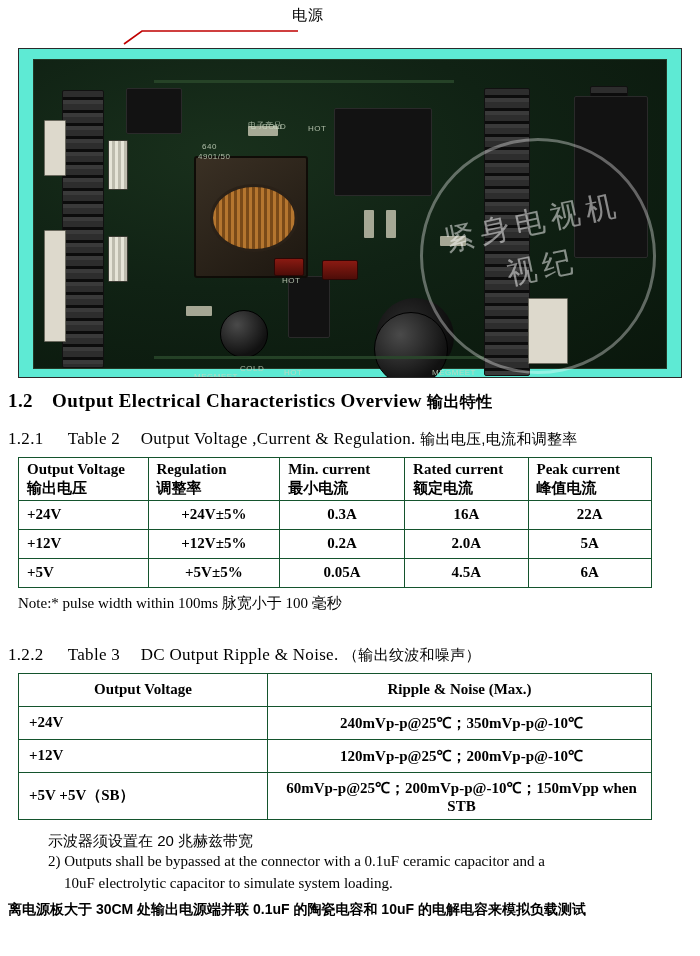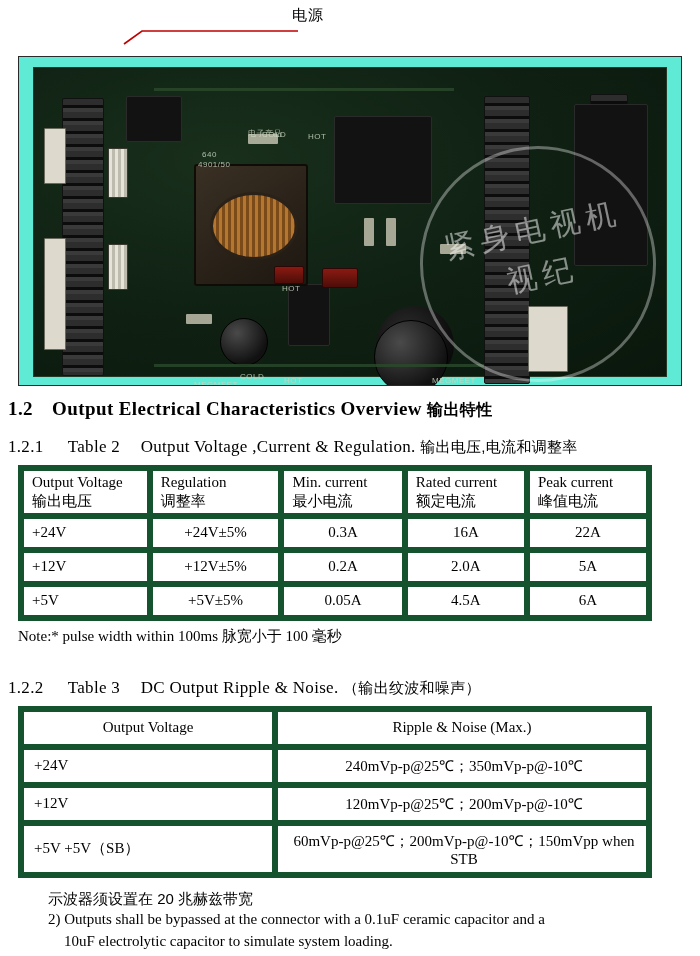--- a/index.html
+++ b/index.html
@@ -12,21 +12,21 @@
     height: 956px;
     font-family: "Liberation Serif", serif;
     color: #000;
     position: relative;
     overflow: hidden;
   }
 
   
   .callout-wrap {
     position: relative;
-    height: 56px;
+    height: 48px;
   }
   .callout-label {
     position: absolute;
     left: 292px;
     top: 6px;
     font-family: "Liberation Sans", sans-serif;
     font-size: 15px;
     letter-spacing: 1px;
   }
   .callout-line {
@@ -183,24 +183,24 @@
 
   
   table {
     border-collapse: collapse;
     margin: 0 18px;
     width: 634px;
     font-size: 15px;
   }
   table.t2 { width: 634px; }
   table td, table th {
-    border: 6px solid #14532d;
+    border: 1px solid #14532d;
     padding: 3px 6px;
     text-align: center;
-    font-weight: normal;
+    font-weight: bold;
     font-family: "Liberation Serif", serif;
   }
   table.t2 thead td {
     text-align: left;
     padding: 2px 8px;
     line-height: 1.25;
     font-size: 15px;
   }
   table.t2 thead .cn {
     font-family: "Liberation Sans", sans-serif;

